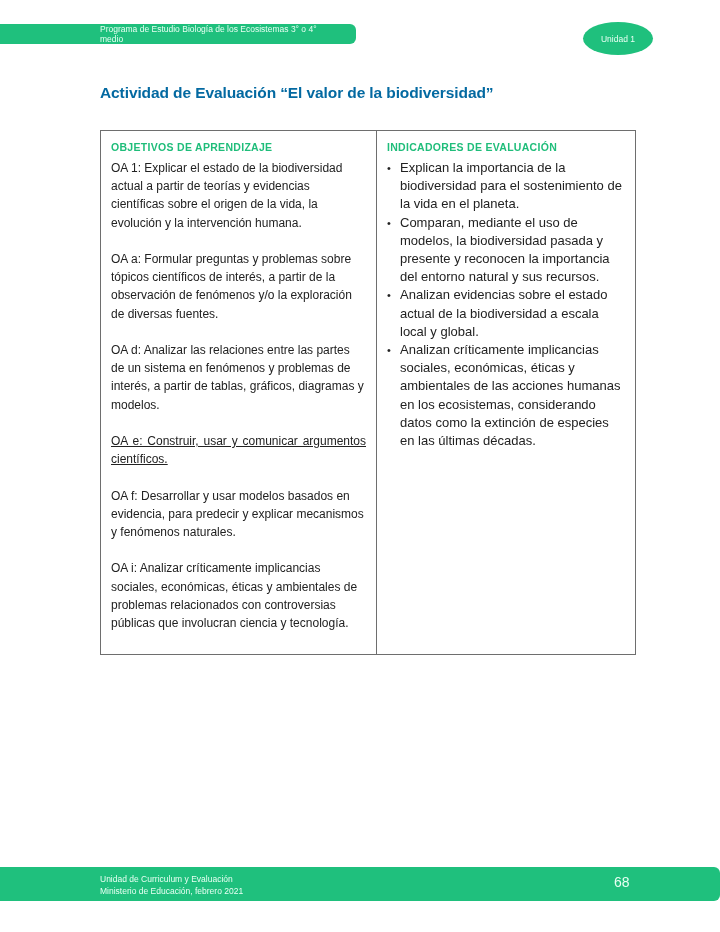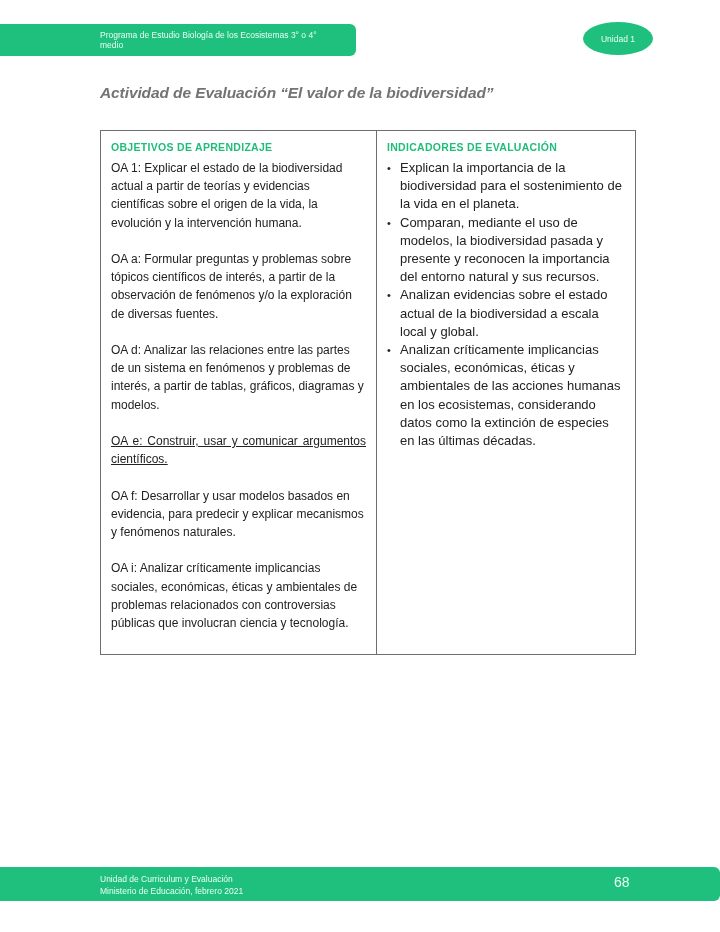--- a/index.html
+++ b/index.html
@@ -3,36 +3,36 @@
 <meta charset="utf-8">
 <style>
   html, body { margin: 0; padding: 0; }
   body {
     width: 720px; height: 932px; position: relative; overflow: hidden;
     background: #ffffff;
     font-family: "Liberation Sans", sans-serif;
     color: #222;
   }
   .header-bar {
-    position: absolute; left: 0; top: 24px; width: 356px; height: 32px;
+    position: absolute; left: 0; top: 24px; width: 356px; height: 20px;
     background: #1fc07d; border-radius: 0 6px 6px 0;
     display: flex; align-items: center; justify-content: flex-end;
     box-sizing: border-box; padding-right: 20px;
   }
   .header-bar span { color: #e8fff3; font-size: 8.5px; padding-left: 100px; width: 100%; box-sizing: border-box; }
   .unit-badge {
     position: absolute; left: 583px; top: 22px; width: 70px; height: 33px;
     background: #1fc07d; border-radius: 50%;
     display: flex; align-items: center; justify-content: center;
     color: #e8fff3; font-size: 8.5px;
   }
   .page-title {
     position: absolute; left: 100px; top: 84px;
-    font-size: 15.5px; font-weight: bold; color: #737373;
-    margin: 0; letter-spacing: -0.1px; font-style: italic;
+    font-size: 15.5px; font-weight: bold; color: #0369a1;
+    margin: 0; letter-spacing: -0.1px;
   }
   .table {
     position: absolute; left: 100px; top: 130px; width: 536px; height: 525px;
     border: 1px solid #6e6e6e; box-sizing: border-box;
     display: flex;
     justify-content: space-between;
   }
   .col { box-sizing: border-box; padding: 8px 10px 0 10px; }
   .col-left { width: 276px; border-right: 1px solid #6e6e6e; }
   .col-right { flex: 1; padding-left: 10px; }

